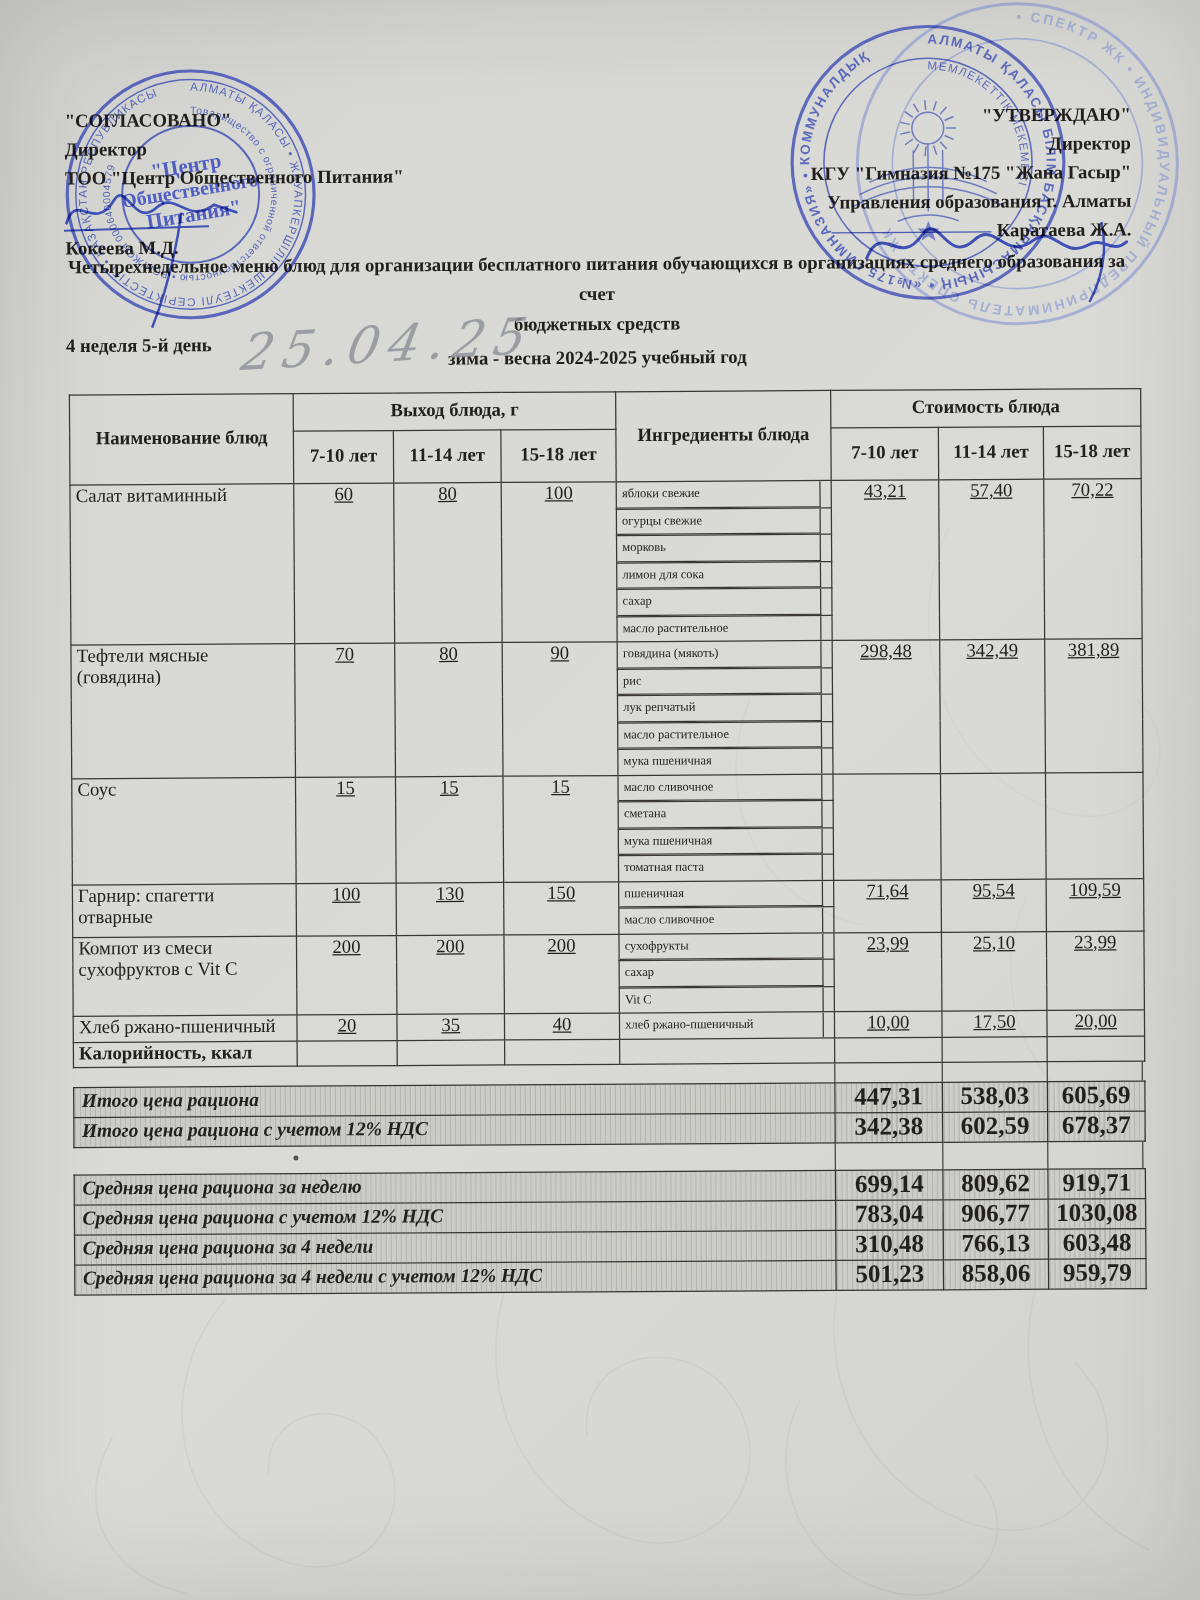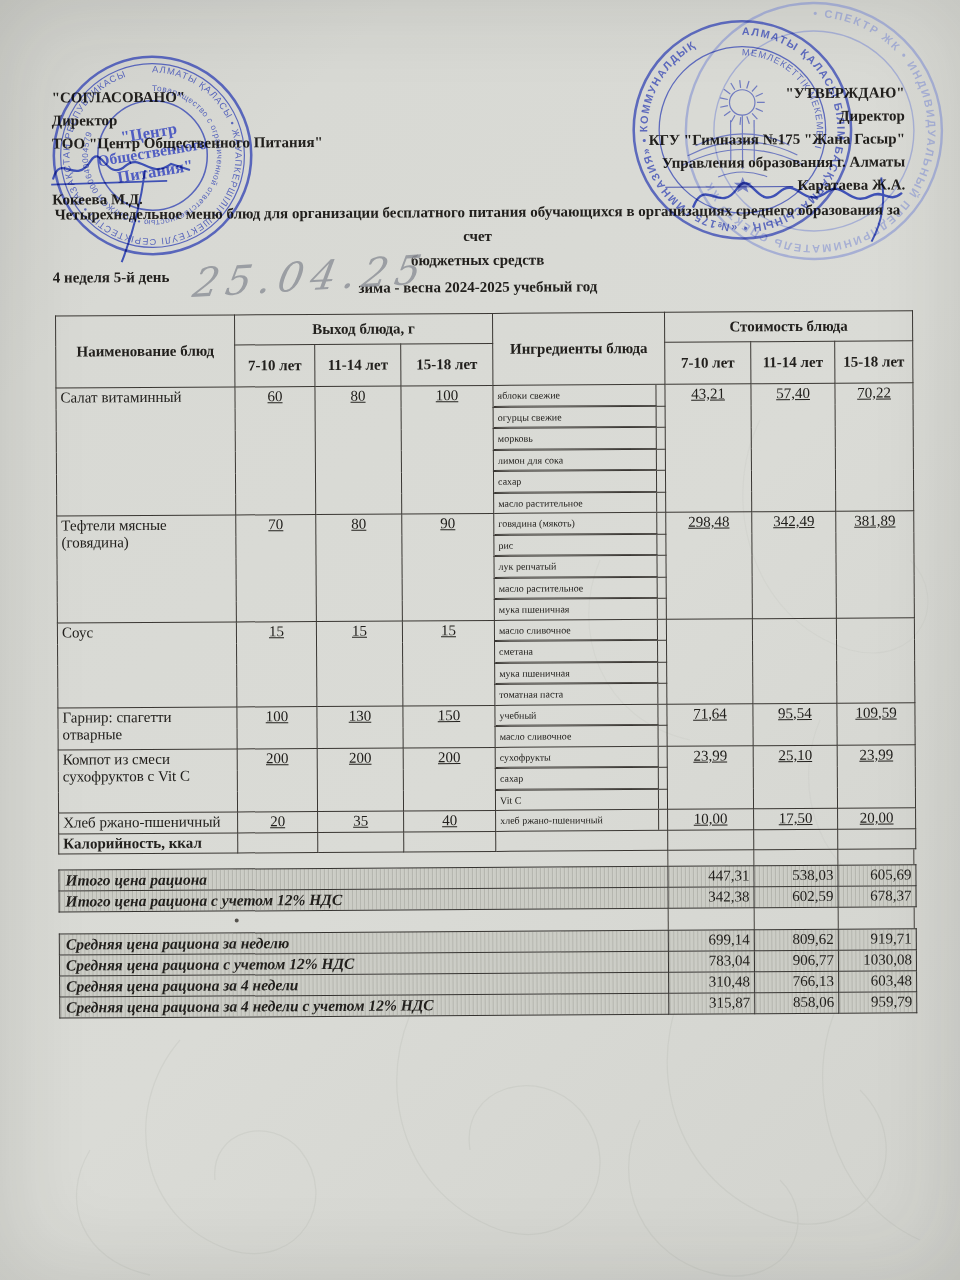--- a/index.html
+++ b/index.html
@@ -63,21 +63,21 @@
   .dot-artifact{position:absolute;left:176px;top:7px;width:4px;height:4px;border-radius:50%;background:#55524d;}
   
   .sum-table td{border:1.8px solid #353330;height:20px;}
   td.sum-label{
     font-style:italic;font-weight:bold;font-size:15.5px;text-align:left;
     padding:0 6px;
     background-color:#cbccc5;
     background-image:repeating-linear-gradient(90deg,rgba(60,60,52,.16) 0 1px,rgba(255,255,255,.06) 1px 2px,rgba(0,0,0,0) 2px 4px);
   }
   td.sum-val{
-    font-weight:normal;font-size:15px;text-align:right;padding:0 4px;
+    font-weight:bold;font-size:20px;text-align:center;padding:0 4px;
     background-color:#cbccc5;
     background-image:repeating-linear-gradient(90deg,rgba(60,60,52,.16) 0 1px,rgba(255,255,255,.06) 1px 2px,rgba(0,0,0,0) 2px 4px);
   }
   
   .stamp{position:absolute;z-index:4;mix-blend-mode:multiply;pointer-events:none;}
   .ink{position:absolute;z-index:5;mix-blend-mode:multiply;pointer-events:none;}
 </style>
 </head>
 <body>
 
@@ -253,21 +253,21 @@
             <td class="ing last">
               <span class="box">томатная паста</span>
             </td>
           </tr>
           <tr class="dish-first">
             <td class="name-cell" rowspan="2">Гарнир: спагетти отварные</td>
             <td class="num" rowspan="2">100</td>
             <td class="num" rowspan="2">130</td>
             <td class="num" rowspan="2">150</td>
             <td class="ing">
-              <span class="box">учебный</span>
+              <span class="box">пшеничная</span>
             </td>
             <td class="num" rowspan="2">71,64</td>
             <td class="num" rowspan="2">95,54</td>
             <td class="num" rowspan="2">109,59</td>
           </tr>
           <tr>
             <td class="ing last">
               <span class="box">масло сливочное</span>
             </td>
           </tr>
@@ -377,21 +377,21 @@
             <td class="sum-val">1030,08</td>
           </tr>
           <tr>
             <td class="sum-label" colspan="1">Средняя цена рациона за 4 недели</td>
             <td class="sum-val">310,48</td>
             <td class="sum-val">766,13</td>
             <td class="sum-val">603,48</td>
           </tr>
           <tr>
             <td class="sum-label" colspan="1">Средняя цена рациона за 4 недели с учетом 12% НДС</td>
-            <td class="sum-val">315,87</td>
+            <td class="sum-val">501,23</td>
             <td class="sum-val">858,06</td>
             <td class="sum-val">959,79</td>
           </tr>
         </tbody>
     </table>
   </div>
 
   <svg class="stamp" style="left:612px;top:0;opacity:.5" width="350" height="300" viewBox="0 0 350 290">
     <defs>
         <path id="pr1" d="M 205,14 a 114,114 0 1,1 -0.1,0"></path>

